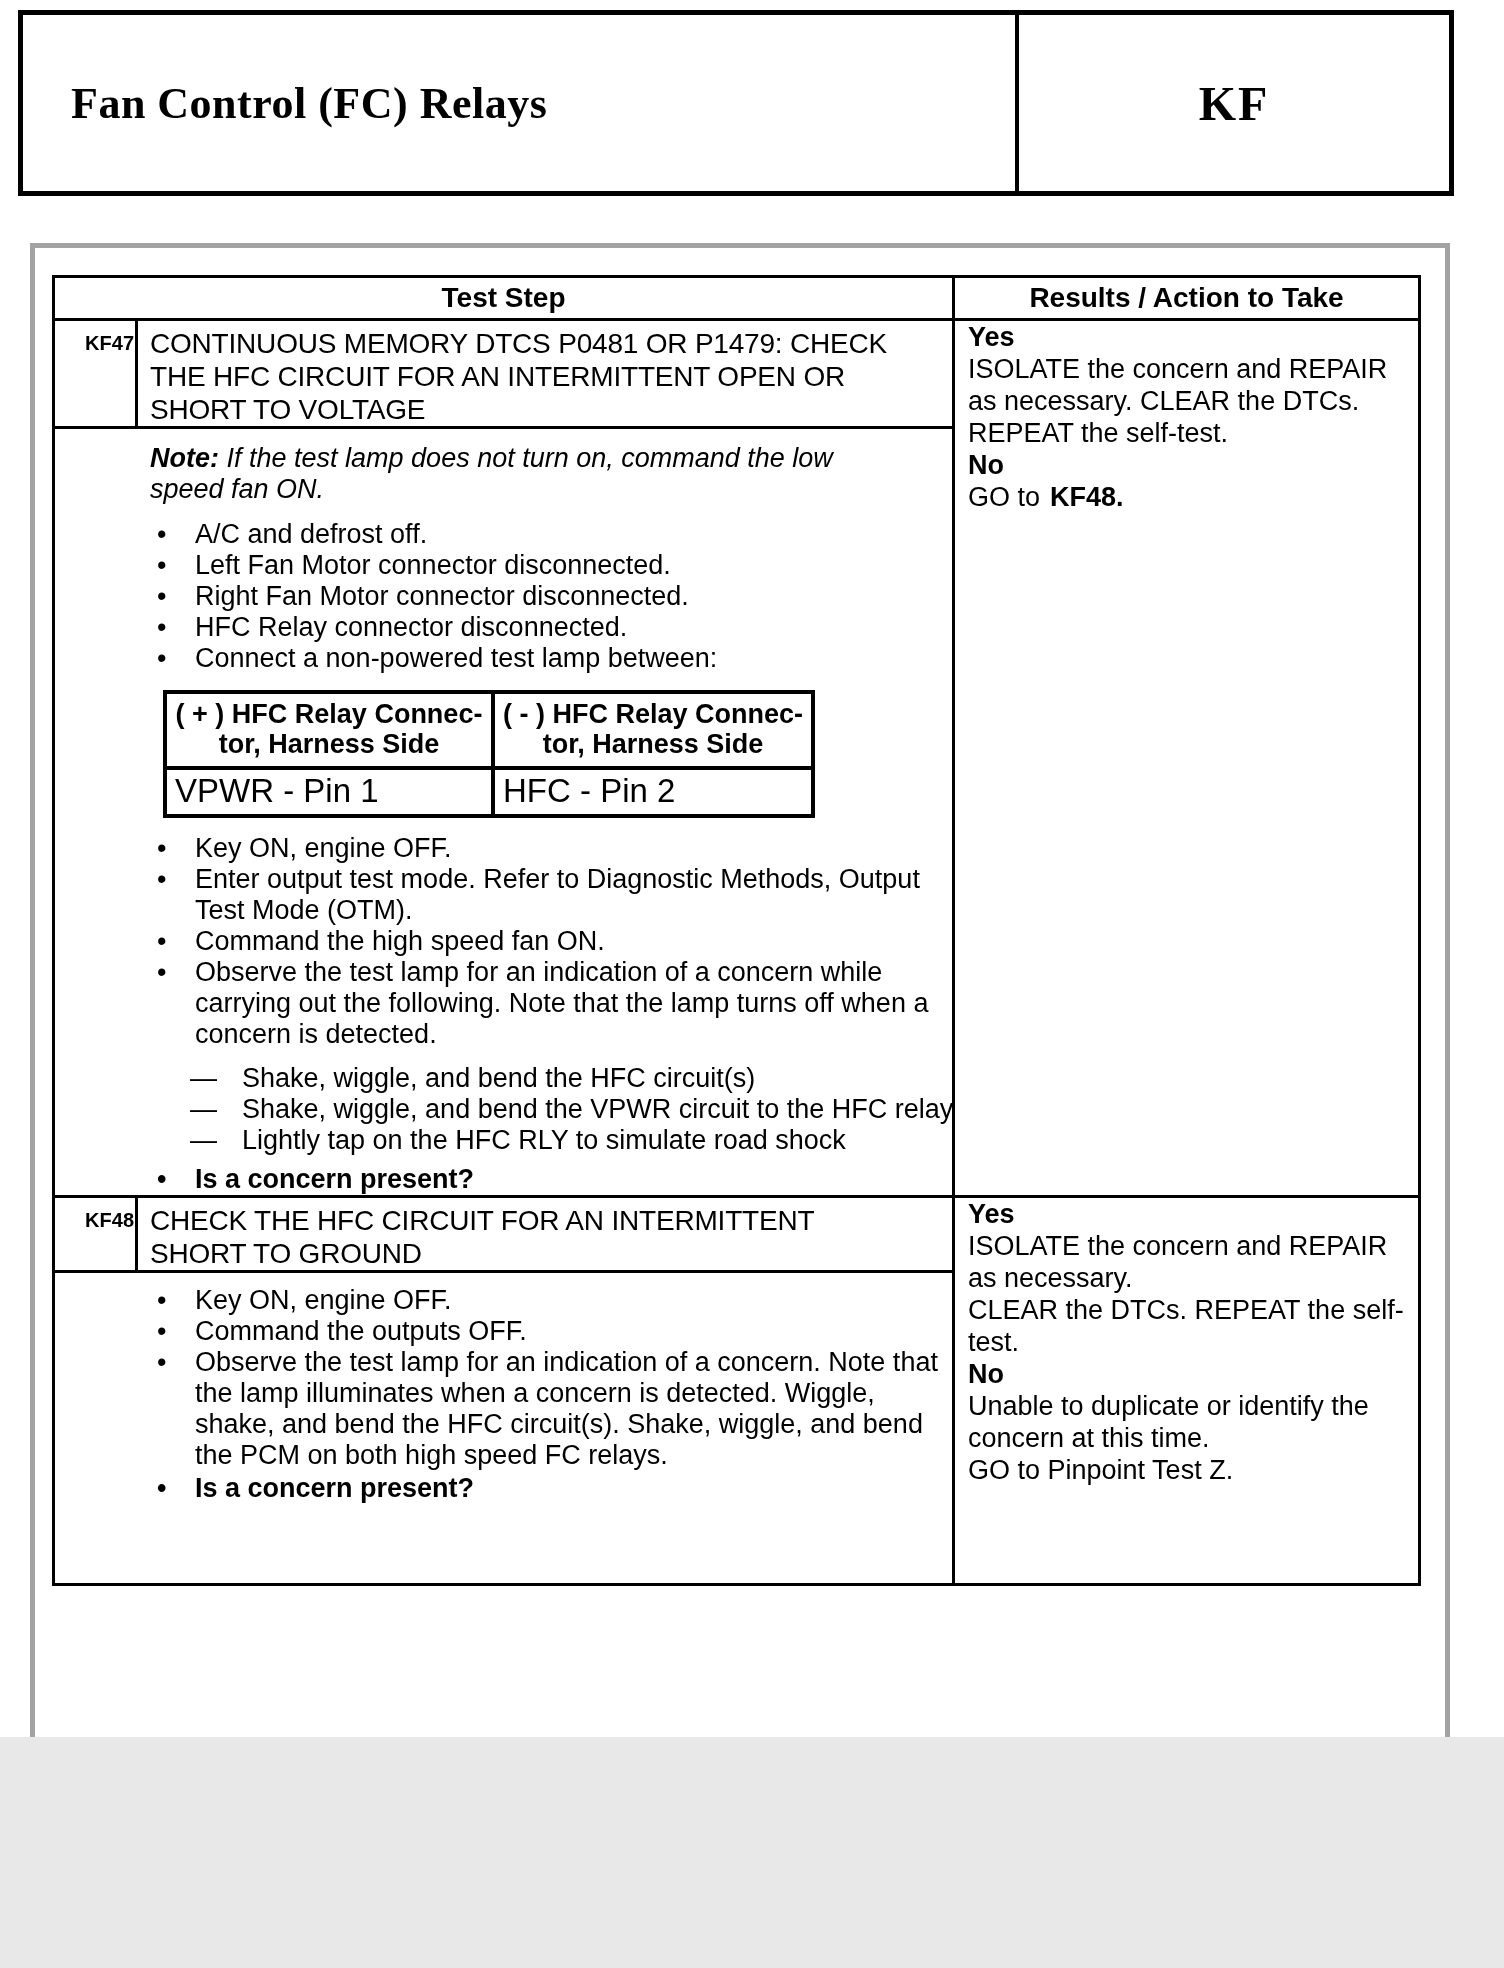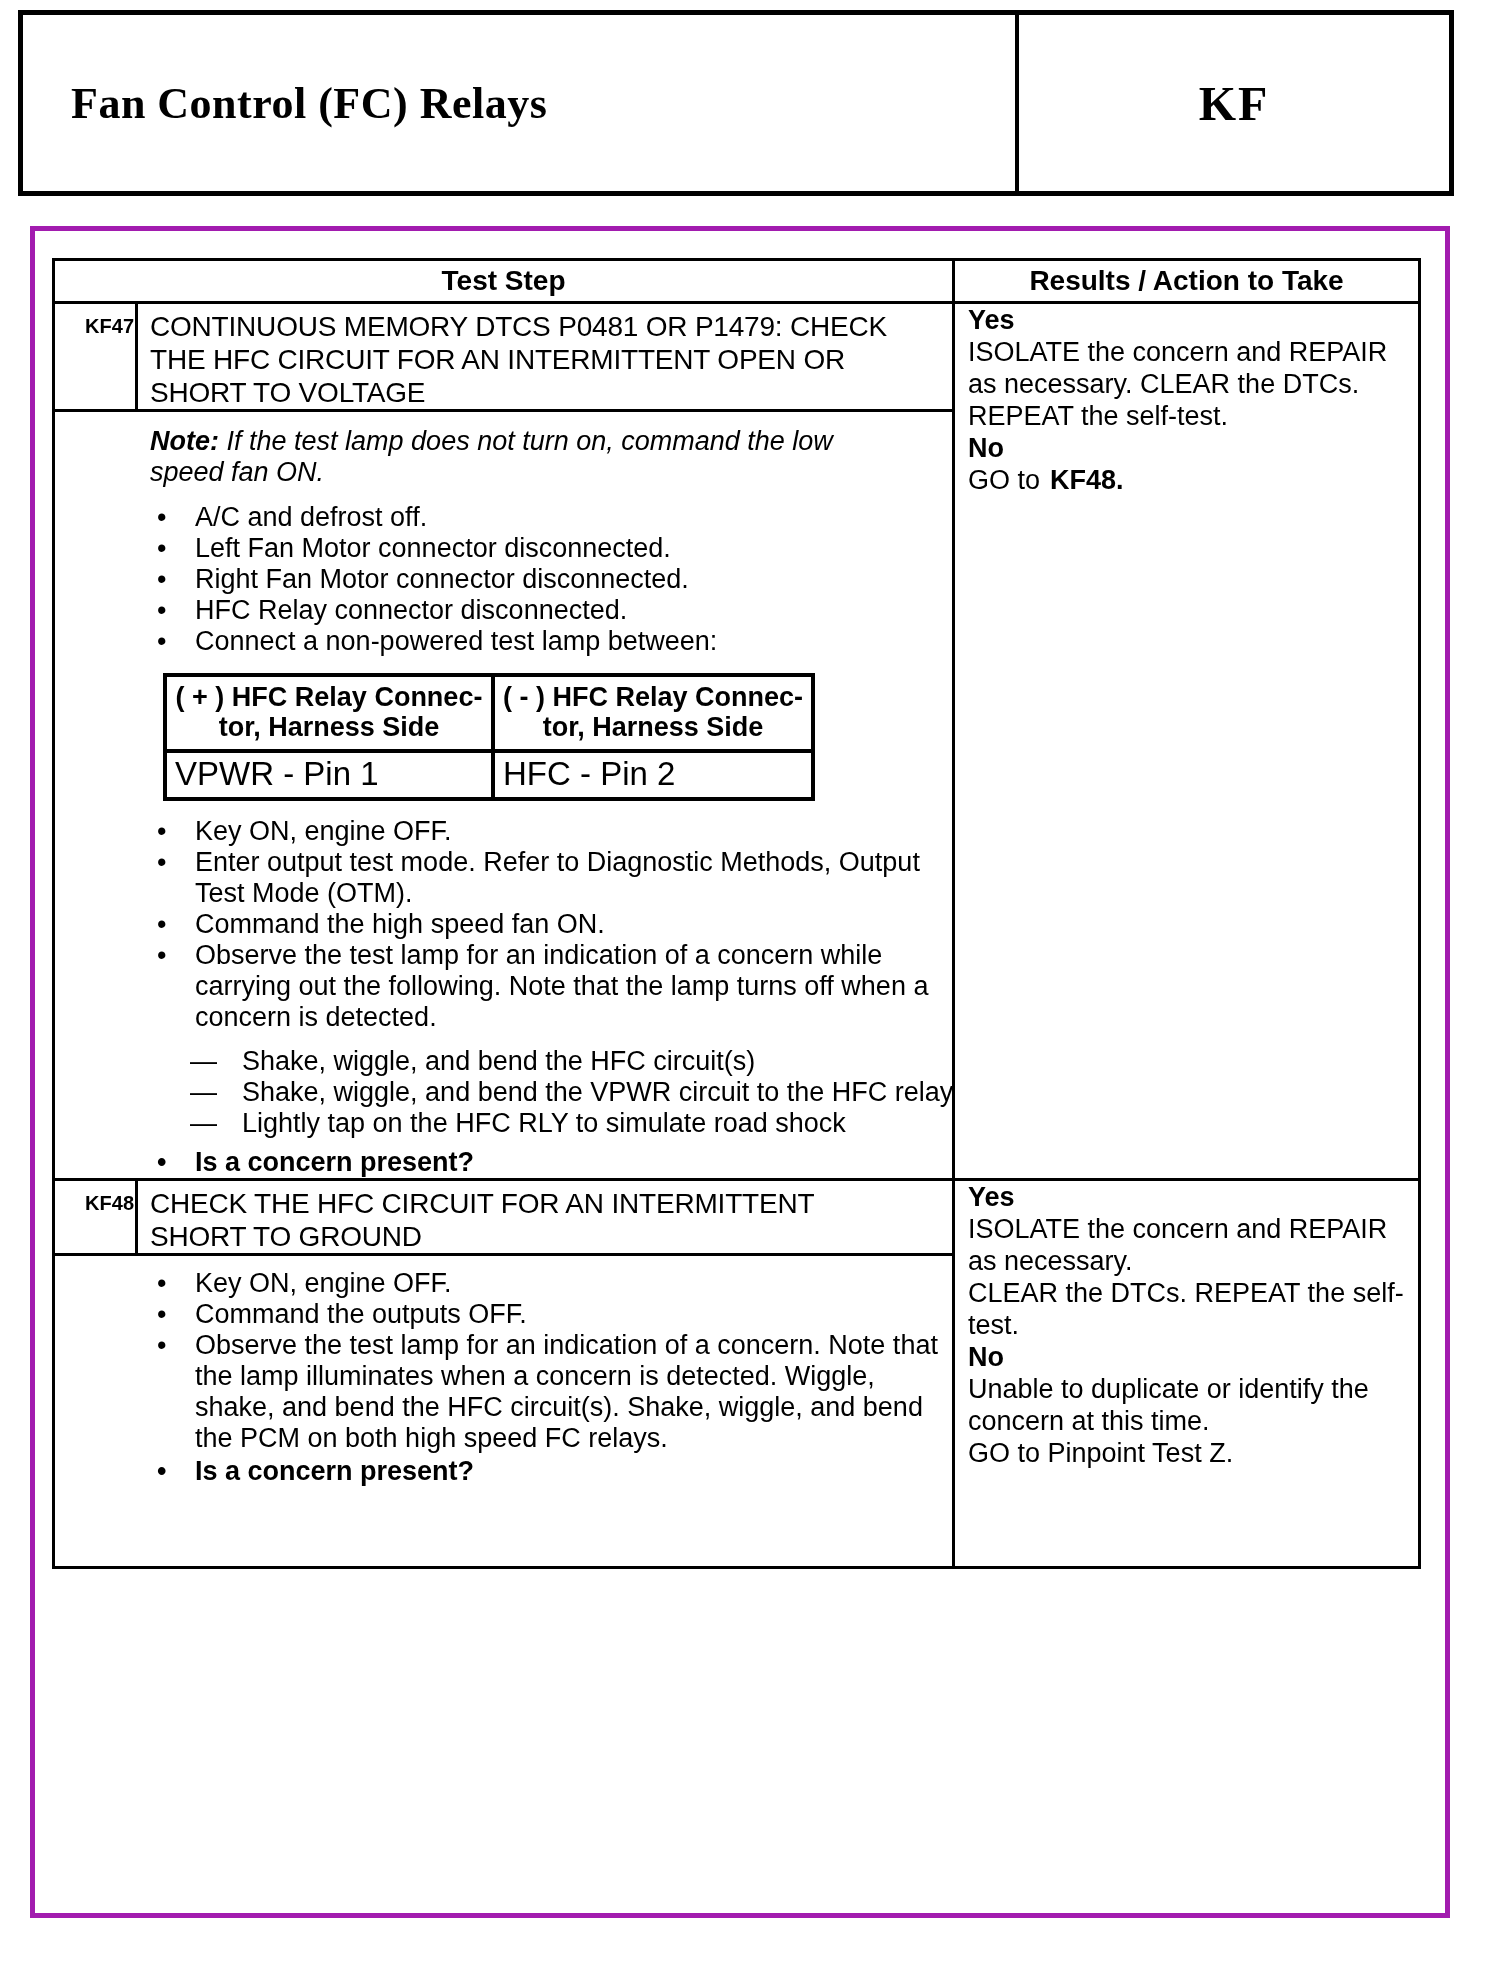--- a/index.html
+++ b/index.html
@@ -1,17 +1,17 @@
 <!DOCTYPE html>
 <html><head>
 <meta charset="utf-8">
 <style>
   html,body { margin:0; padding:0; background:#e8e8e8; }
   .page {
-    position:relative; width:1504px; height:1968px; background:#ffffff;
+    position:relative; width:1504px; height:1737px; background:#ffffff;
     font-family:"Liberation Sans", sans-serif; color:#000; margin:0 auto;
     overflow:hidden;
   }
   
   .header-box {
     position:absolute; left:18px; top:10px; width:1436px; height:186px;
     border:5px solid #000; box-sizing:border-box; display:flex;
   }
   .header-title-cell { flex:1; display:flex; align-items:center; padding-left:48px; }
   .header-title {
@@ -21,22 +21,22 @@
   .header-code-cell {
     width:430px; border-left:4px solid #000; display:flex;
     align-items:center; justify-content:center;
   }
   .header-code {
     font-family:"Liberation Serif", serif; font-weight:bold; font-size:48px;
     letter-spacing:2px;
   }
   
   .main-box {
-    position:absolute; left:30px; top:226px; width:1420px; height:1692px;
-    border:5px solid #a21caf; box-sizing:border-box;
+    position:absolute; left:30px; top:243px; width:1420px; height:1692px;
+    border:5px solid #a3a3a3; box-sizing:border-box;
   }
   
   .proc-table {
     border-collapse:collapse; table-layout:fixed; width:1366px;
     margin:27px 0 0 17px; font-size:27px; line-height:31px;
   }
   .proc-table th, .proc-table td { border:3px solid #000; vertical-align:top; }
   tr.header-row { height:43px; }
   .proc-table th {
     font-weight:bold; font-size:28px; text-align:center; vertical-align:middle;

